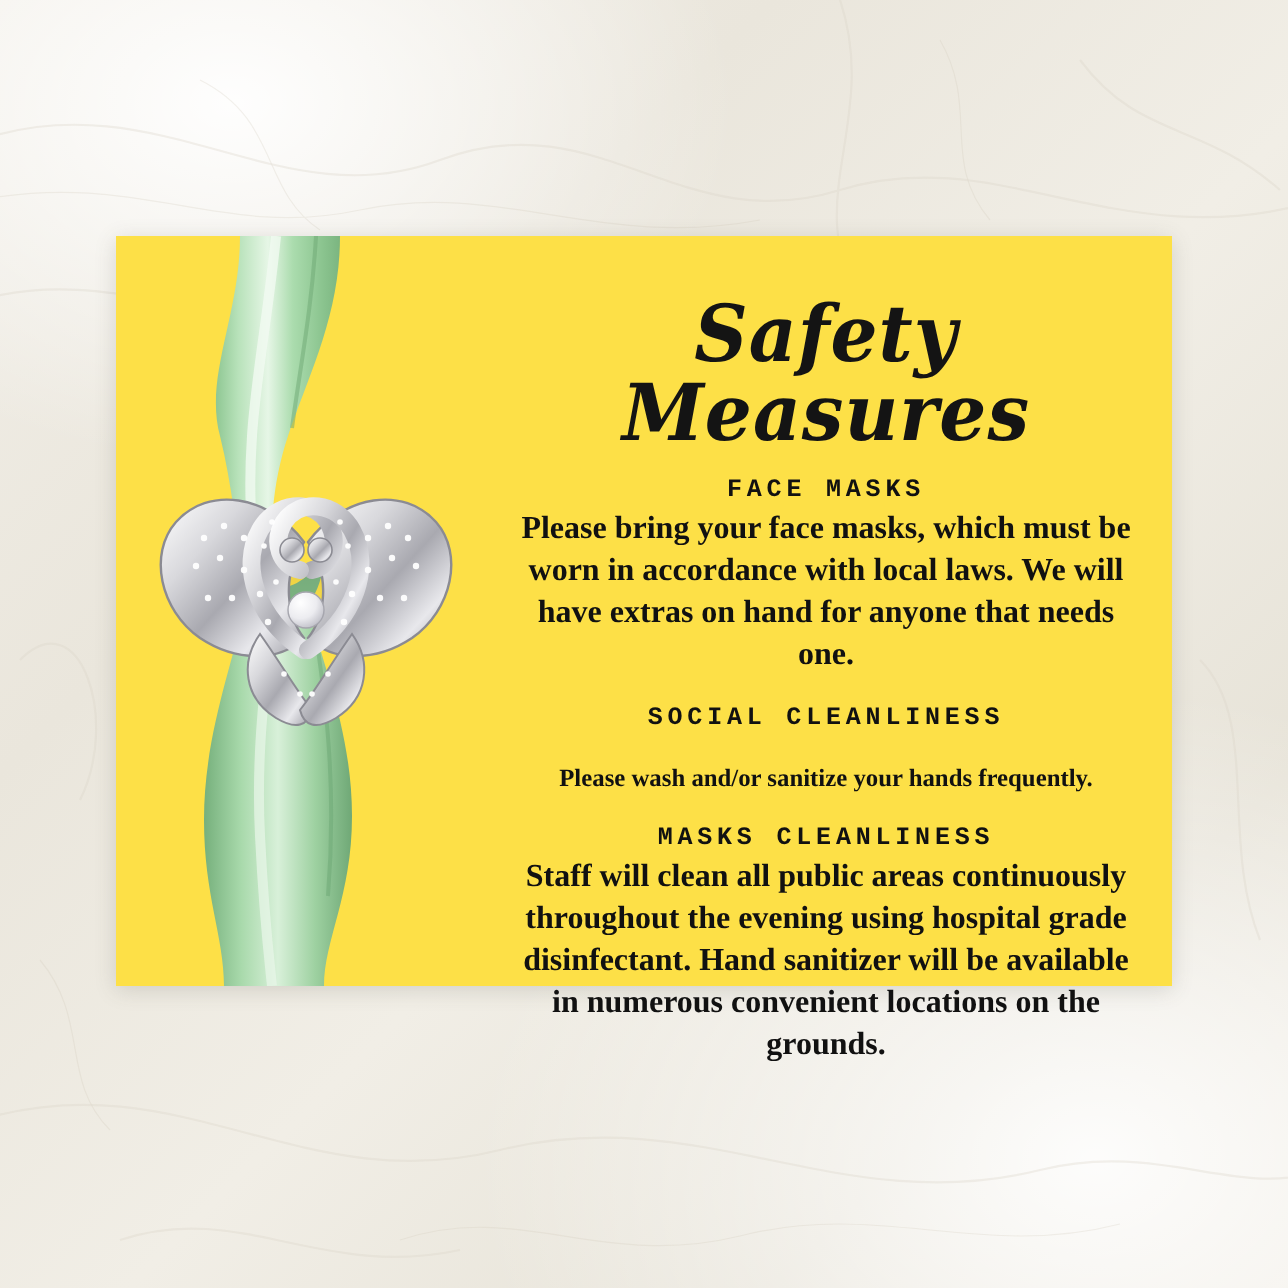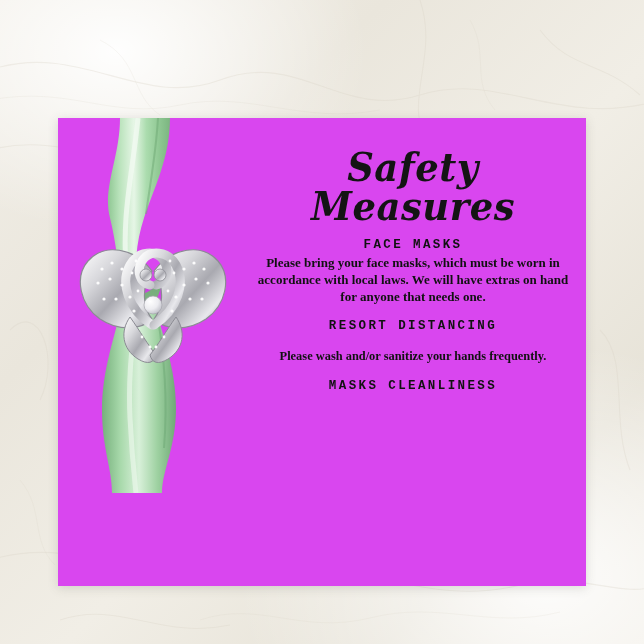--- a/index.html
+++ b/index.html
@@ -29,22 +29,22 @@
     inset: 0;
     opacity: 0.5;
   }
 
   
   .card {
     position: absolute;
     left: 58px;
     top: 118px;
     width: 528px;
-    height: 468px;
-    background: #d946ef;
+    height: 375px;
+    background: #fde047;
     box-shadow: 0 2px 10px rgba(80,75,65,0.18);
   }
 
   
   .ribbon-wrap {
     position: absolute;
     left: 0;
     top: 0;
     width: 160px;
     height: 375px;
@@ -88,21 +88,21 @@
     font-family: Liberation Mono, monospace;
     font-weight: bold;
     font-size: 12.5px;
     letter-spacing: 2.4px;
     color: #111;
     margin-bottom: 2px;
   }
   .sec-body {
     font-family: "Liberation Serif", serif;
     font-weight: bold;
-    font-size: 13px;
+    font-size: 16px;
     line-height: 1.32;
     color: #111;
     padding: 0 2px;
   }
   .standalone {
     font-family: "Liberation Serif", serif;
     font-weight: bold;
     font-size: 12.4px;
     line-height: 1.32;
     color: #111;
@@ -251,22 +251,23 @@
 
   <div class="content">
     <div class="title">Safety Measures</div>
 
     <div class="section">
       <div class="sec-head">FACE MASKS</div>
       <div class="sec-body">Please bring your face masks, which must be worn in accordance with local laws. We will have extras on hand for anyone that needs one.</div>
     </div>
 
     <div class="section">
-      <div class="sec-head">RESORT DISTANCING</div>
+      <div class="sec-head">SOCIAL CLEANLINESS</div>
     </div>
 
     <div class="standalone">Please wash and/or sanitize your hands frequently.</div>
 
     <div class="section">
       <div class="sec-head">MASKS CLEANLINESS</div>
+      <div class="sec-body">Staff will clean all public areas continuously throughout the evening using hospital grade disinfectant.  Hand sanitizer will be available in numerous convenient locations on the grounds.</div>
     </div>
   </div>
 </div>
 
 </body></html>

